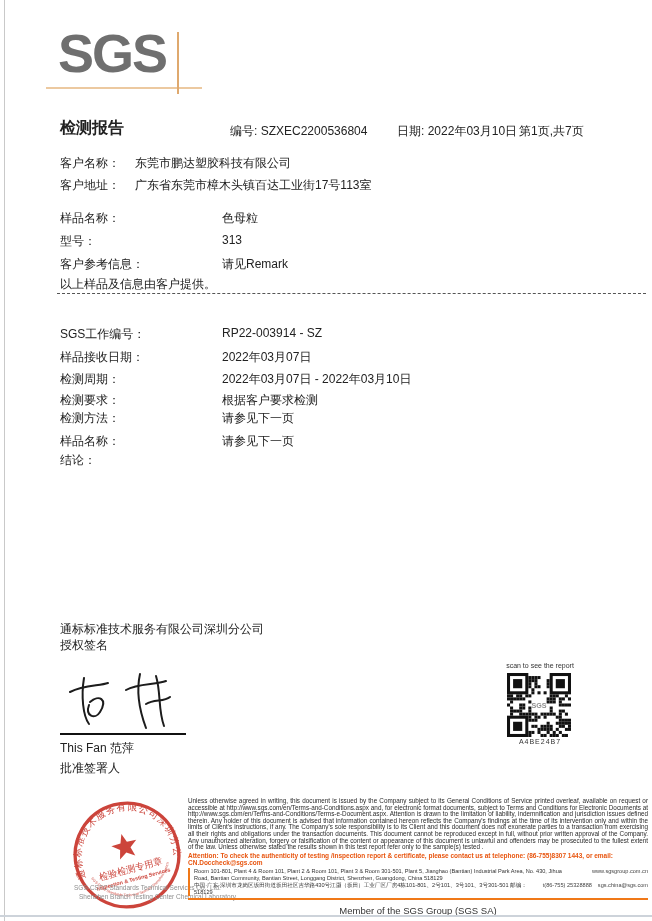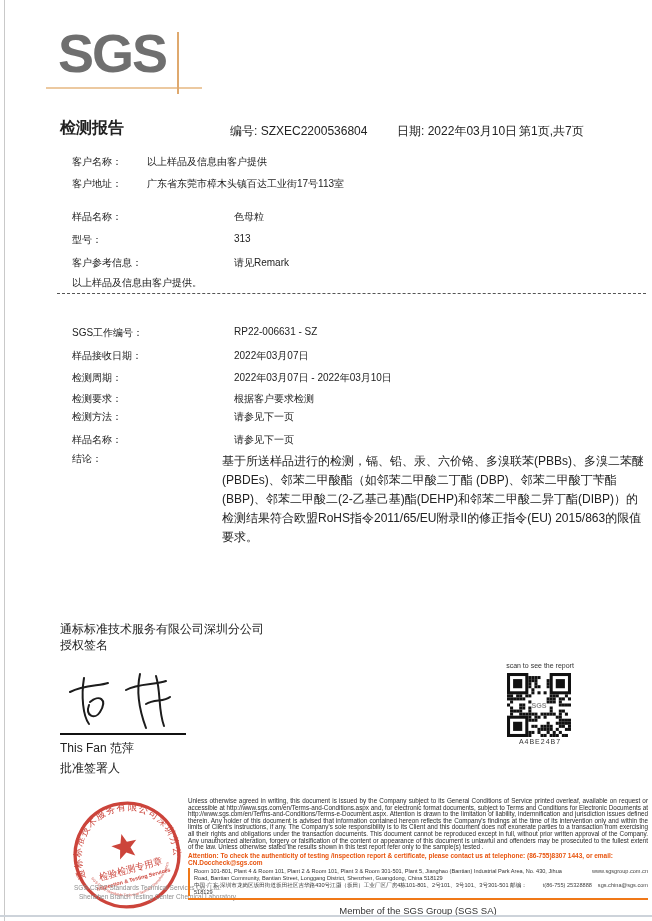--- a/index.html
+++ b/index.html
@@ -13,21 +13,21 @@
   
   .logo-word{position:absolute;left:58px;top:26px;font-size:54px;font-weight:bold;color:#6f6f6f;letter-spacing:-2px;line-height:1;}
   .logo-hline{position:absolute;left:46px;top:87px;width:156px;height:2px;background:#ecc9a0;}
   .logo-vline{position:absolute;left:177px;top:32px;width:2px;height:62px;background:#dfa96e;}
 
   
   .doc-title{position:absolute;left:60px;top:118px;font-size:16px;font-weight:bold;}
   .hdr{position:absolute;top:123px;font-size:12px;white-space:nowrap;}
   .hdr-no{left:230px;} .hdr-date{left:397px;} .hdr-pages{left:519px;}
 
-  .lbl,.val{position:absolute;font-size:10px;white-space:nowrap;margin-left:12px;}
+  .lbl,.val{position:absolute;font-size:12px;white-space:nowrap;}
   .at60{left:60px;} .at135{left:135px;} .at222{left:222px;}
 
   .dashed-sep{position:absolute;left:57px;top:293px;width:589px;border-top:1px dashed #555;}
 
   .concl-text{position:absolute;left:222px;top:452px;width:424px;font-size:12px;line-height:19px;white-space:normal;}
 
   
   .sig-co{position:absolute;left:60px;top:621px;font-size:12px;}
   .sig-auth{position:absolute;left:60px;top:637px;font-size:12px;}
   .sig-svg{position:absolute;left:64px;top:664px;}
@@ -65,49 +65,48 @@
   <div class="logo-word">SGS</div>
   <div class="logo-hline"></div>
   <div class="logo-vline"></div>
 
   <div class="doc-title">检测报告</div>
   <div class="hdr hdr-no"><span>编号:</span> <span>SZXEC2200536804</span></div>
   <div class="hdr hdr-date"><span>日期:</span> <span>2022年03月10日</span></div>
   <div class="hdr hdr-pages">第1页,共7页</div>
 
   <div class="lbl at60" style="top:155px">客户名称：</div>
-  <div class="val at135" style="top:155px">以上样品及信息由客户提供</div>
+  <div class="val at135" style="top:155px">东莞市鹏达塑胶科技有限公司</div>
   <div class="lbl at60" style="top:177px">客户地址：</div>
   <div class="val at135" style="top:177px">广东省东莞市樟木头镇百达工业街17号113室</div>
 
   <div class="lbl at60" style="top:210px">样品名称：</div>
   <div class="val at222" style="top:210px">色母粒</div>
   <div class="lbl at60" style="top:233px">型号：</div>
   <div class="val at222" style="top:233px">313</div>
   <div class="lbl at60" style="top:256px">客户参考信息：</div>
   <div class="val at222" style="top:256px">请见Remark</div>
   <div class="lbl at60" style="top:276px">以上样品及信息由客户提供。</div>
 
   <div class="dashed-sep"></div>
 
   <div class="lbl at60" style="top:326px">SGS工作编号：</div>
-  <div class="val at222" style="top:326px">RP22-006631 - SZ</div>
+  <div class="val at222" style="top:326px">RP22-003914 - SZ</div>
   <div class="lbl at60" style="top:349px">样品接收日期：</div>
   <div class="val at222" style="top:349px">2022年03月07日</div>
   <div class="lbl at60" style="top:371px">检测周期：</div>
   <div class="val at222" style="top:371px">2022年03月07日 - 2022年03月10日</div>
   <div class="lbl at60" style="top:392px">检测要求：</div>
   <div class="val at222" style="top:392px">根据客户要求检测</div>
   <div class="lbl at60" style="top:410px">检测方法：</div>
   <div class="val at222" style="top:410px">请参见下一页</div>
   <div class="lbl at60" style="top:433px">样品名称：</div>
   <div class="val at222" style="top:433px">请参见下一页</div>
 
   <div class="lbl at60" style="top:452px">结论：</div>
-  <div class="concl-text">基于所送样品进行的检测，镉、铅、汞、六价铬、多溴联苯(PBBs)、多溴二苯醚(PBDEs)、邻苯二甲酸酯（如邻苯二甲酸二丁酯 (DBP)、邻苯二甲酸丁苄酯(BBP)、邻苯二甲酸二(2-乙基己基)酯(DEHP)和邻苯二甲酸二异丁酯(DIBP)）的检测结果符合欧盟RoHS指令2011/65/EU附录II的修正指令(EU) 2015/863的限值要求。</div>
 
   <div class="sig-co">通标标准技术服务有限公司深圳分公司</div>
   <div class="sig-auth">授权签名</div>
   <svg class="sig-svg" width="140" height="68" viewBox="0 0 140 68">
     <g stroke="#1c1c1c" stroke-width="2" fill="none" stroke-linecap="round">
       <path d="M20,14 C17,32 19,52 25,60"></path>
       <path d="M6,28 C20,21 36,22 44,19"></path>
       <path d="M26,38 C35,30 44,35 36,48 C31,56 21,52 25,41"></path>
       <path d="M76,10 C72,28 76,48 82,64"></path>
       <path d="M62,26 C74,19 92,21 102,17"></path>

